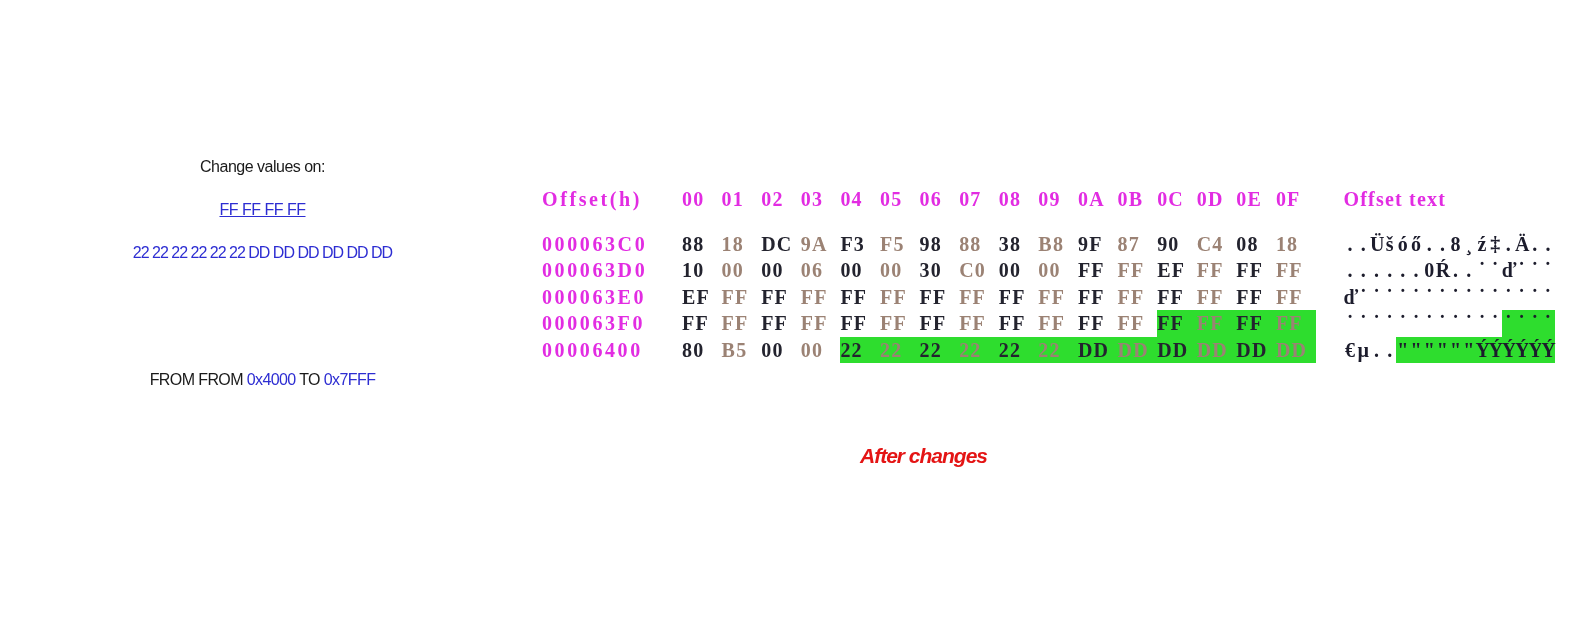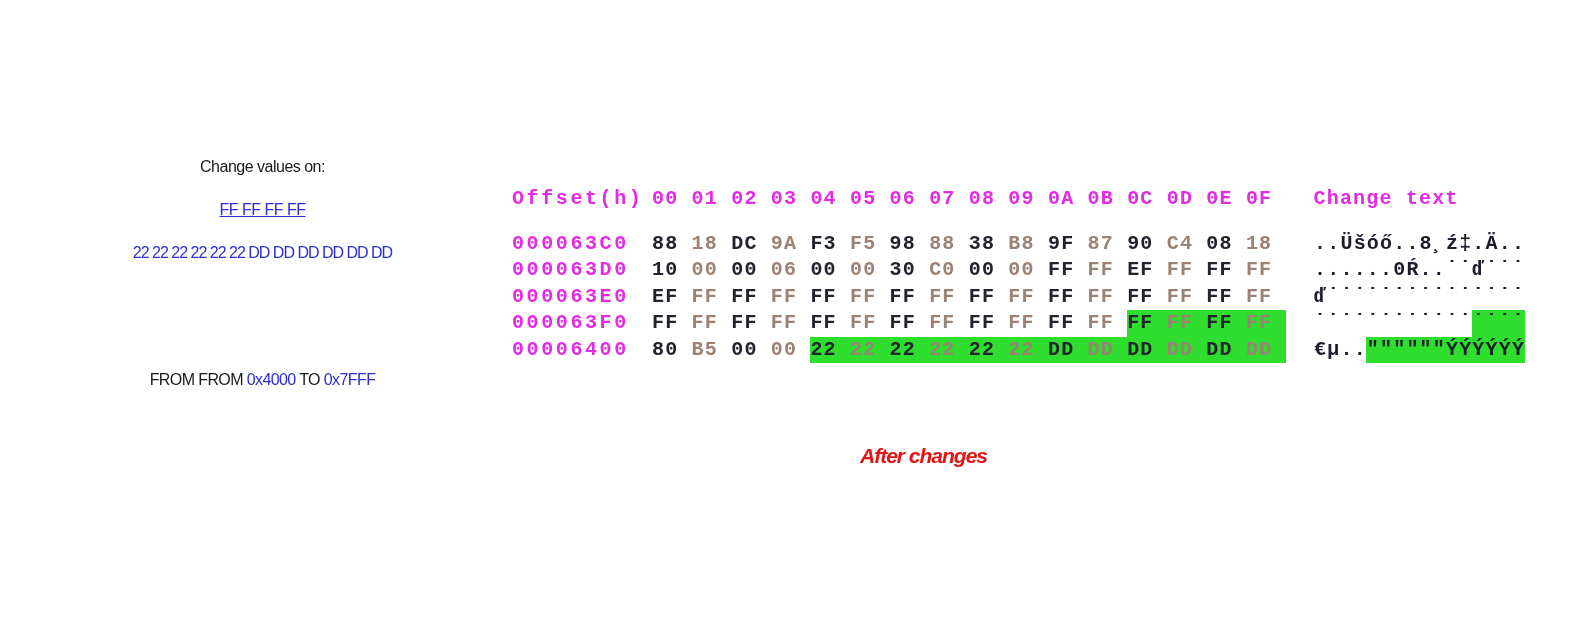--- a/index.html
+++ b/index.html
@@ -21,22 +21,22 @@
   .lp-line{position:absolute;left:0;width:525px;text-align:center;white-space:pre;
     font-size:16px;letter-spacing:-0.5px;color:var(--black);}
   .lp-line.l1{top:158px;}
   .lp-line.l2{top:201px;color:var(--blue);text-decoration:underline;}
   .lp-line.l3{top:244px;color:var(--blue);letter-spacing:-1px;}
   .lp-line.l4{top:329px;letter-spacing:-1.2px;}
   .lp-line.l5{top:371px;letter-spacing:-0.6px;}
   .lp-blue{color:var(--blue);}
 
   
-  .hex-panel{position:absolute;left:512px;top:186px;
-    font-family:Liberation Mono, monospace;
+  .hex-panel{position:absolute;left:542px;top:186px;
+    font-family:Liberation Serif, serif;
     font-size:20px;font-weight:bold;letter-spacing:1.2px;}
   .hex-row{display:flex;height:26.5px;line-height:26.5px;white-space:pre;}
   .ocell{display:inline-block;width:140px;color:var(--magenta);letter-spacing:2.6px;}
   .bcell{display:inline-block;width:39.6px;}
   .hex-header .bcell{color:var(--magenta);}
   .bcell.dark{color:var(--byte-dark);}
   .bcell.gray{color:var(--byte-gray);}
   .decoded{display:flex;margin-left:28px;color:var(--decoded);}
   .decoded-label{margin-left:28px;color:var(--magenta);white-space:nowrap;}
   .dchar{display:inline-block;width:13.2px;text-align:center;letter-spacing:0;}
@@ -55,21 +55,21 @@
   <div class="lp-line l1">Change values on:</div>
   <div class="lp-line l2">FF FF FF FF</div>
   <div class="lp-line l3">22 22 22 22 22 22 DD DD DD DD DD DD</div>
   <div class="lp-line l5"><span>FROM FROM </span><span class="lp-blue">0x4000</span><span> TO </span><span class="lp-blue">0x7FFF</span></div>
 </div>
 
 <div class="hex-panel">
   <div class="hex-row hex-header">
     <span class="ocell">Offset(h)</span>
     <span style="display:flex"><span class="bcell">00</span><span class="bcell">01</span><span class="bcell">02</span><span class="bcell">03</span><span class="bcell">04</span><span class="bcell">05</span><span class="bcell">06</span><span class="bcell">07</span><span class="bcell">08</span><span class="bcell">09</span><span class="bcell">0A</span><span class="bcell">0B</span><span class="bcell">0C</span><span class="bcell">0D</span><span class="bcell">0E</span><span class="bcell">0F</span></span>
-    <span class="decoded-label">Change text</span>
+    <span class="decoded-label">Offset text</span>
   </div>
   <div class="hex-rows">
       <div class="hex-row"><span class="ocell">000063C0</span><span class="bcell dark">88</span><span class="bcell gray">18</span><span class="bcell dark">DC</span><span class="bcell gray">9A</span><span class="bcell dark">F3</span><span class="bcell gray">F5</span><span class="bcell dark">98</span><span class="bcell gray">88</span><span class="bcell dark">38</span><span class="bcell gray">B8</span><span class="bcell dark">9F</span><span class="bcell gray">87</span><span class="bcell dark">90</span><span class="bcell gray">C4</span><span class="bcell dark">08</span><span class="bcell gray">18</span><span class="decoded"><span class="dchar">.</span><span class="dchar">.</span><span class="dchar">Ü</span><span class="dchar">š</span><span class="dchar">ó</span><span class="dchar">ő</span><span class="dchar">.</span><span class="dchar">.</span><span class="dchar">8</span><span class="dchar">¸</span><span class="dchar">ź</span><span class="dchar">‡</span><span class="dchar">.</span><span class="dchar">Ä</span><span class="dchar">.</span><span class="dchar">.</span></span></div>
       <div class="hex-row"><span class="ocell">000063D0</span><span class="bcell dark">10</span><span class="bcell gray">00</span><span class="bcell dark">00</span><span class="bcell gray">06</span><span class="bcell dark">00</span><span class="bcell gray">00</span><span class="bcell dark">30</span><span class="bcell gray">C0</span><span class="bcell dark">00</span><span class="bcell gray">00</span><span class="bcell dark">FF</span><span class="bcell gray">FF</span><span class="bcell dark">EF</span><span class="bcell gray">FF</span><span class="bcell dark">FF</span><span class="bcell gray">FF</span><span class="decoded"><span class="dchar">.</span><span class="dchar">.</span><span class="dchar">.</span><span class="dchar">.</span><span class="dchar">.</span><span class="dchar">.</span><span class="dchar">0</span><span class="dchar">Ŕ</span><span class="dchar">.</span><span class="dchar">.</span><span class="dchar">˙</span><span class="dchar">˙</span><span class="dchar">ď</span><span class="dchar">˙</span><span class="dchar">˙</span><span class="dchar">˙</span></span></div>
       <div class="hex-row"><span class="ocell">000063E0</span><span class="bcell dark">EF</span><span class="bcell gray">FF</span><span class="bcell dark">FF</span><span class="bcell gray">FF</span><span class="bcell dark">FF</span><span class="bcell gray">FF</span><span class="bcell dark">FF</span><span class="bcell gray">FF</span><span class="bcell dark">FF</span><span class="bcell gray">FF</span><span class="bcell dark">FF</span><span class="bcell gray">FF</span><span class="bcell dark">FF</span><span class="bcell gray">FF</span><span class="bcell dark">FF</span><span class="bcell gray">FF</span><span class="decoded"><span class="dchar">ď</span><span class="dchar">˙</span><span class="dchar">˙</span><span class="dchar">˙</span><span class="dchar">˙</span><span class="dchar">˙</span><span class="dchar">˙</span><span class="dchar">˙</span><span class="dchar">˙</span><span class="dchar">˙</span><span class="dchar">˙</span><span class="dchar">˙</span><span class="dchar">˙</span><span class="dchar">˙</span><span class="dchar">˙</span><span class="dchar">˙</span></span></div>
       <div class="hex-row"><span class="ocell">000063F0</span><span class="bcell dark">FF</span><span class="bcell gray">FF</span><span class="bcell dark">FF</span><span class="bcell gray">FF</span><span class="bcell dark">FF</span><span class="bcell gray">FF</span><span class="bcell dark">FF</span><span class="bcell gray">FF</span><span class="bcell dark">FF</span><span class="bcell gray">FF</span><span class="bcell dark">FF</span><span class="bcell gray">FF</span><span class="bcell dark hl">FF</span><span class="bcell gray hl">FF</span><span class="bcell dark hl">FF</span><span class="bcell gray hl">FF</span><span class="decoded"><span class="dchar">˙</span><span class="dchar">˙</span><span class="dchar">˙</span><span class="dchar">˙</span><span class="dchar">˙</span><span class="dchar">˙</span><span class="dchar">˙</span><span class="dchar">˙</span><span class="dchar">˙</span><span class="dchar">˙</span><span class="dchar">˙</span><span class="dchar">˙</span><span class="dchar hl">˙</span><span class="dchar hl">˙</span><span class="dchar hl">˙</span><span class="dchar hl">˙</span></span></div>
       <div class="hex-row"><span class="ocell">00006400</span><span class="bcell dark">80</span><span class="bcell gray">B5</span><span class="bcell dark">00</span><span class="bcell gray">00</span><span class="bcell dark hl">22</span><span class="bcell gray hl">22</span><span class="bcell dark hl">22</span><span class="bcell gray hl">22</span><span class="bcell dark hl">22</span><span class="bcell gray hl">22</span><span class="bcell dark hl">DD</span><span class="bcell gray hl">DD</span><span class="bcell dark hl">DD</span><span class="bcell gray hl">DD</span><span class="bcell dark hl">DD</span><span class="bcell gray hl">DD</span><span class="decoded"><span class="dchar">€</span><span class="dchar">µ</span><span class="dchar">.</span><span class="dchar">.</span><span class="dchar hl">"</span><span class="dchar hl">"</span><span class="dchar hl">"</span><span class="dchar hl">"</span><span class="dchar hl">"</span><span class="dchar hl">"</span><span class="dchar hl">Ý</span><span class="dchar hl">Ý</span><span class="dchar hl">Ý</span><span class="dchar hl">Ý</span><span class="dchar hl">Ý</span><span class="dchar hl">Ý</span></span></div>
     </div>
 </div>
 

